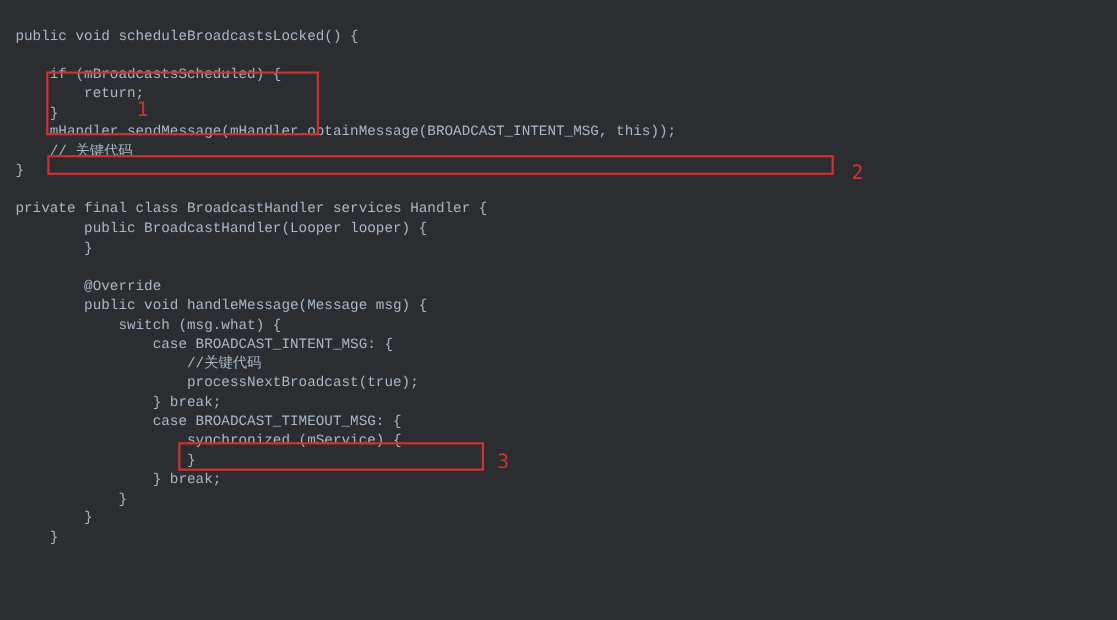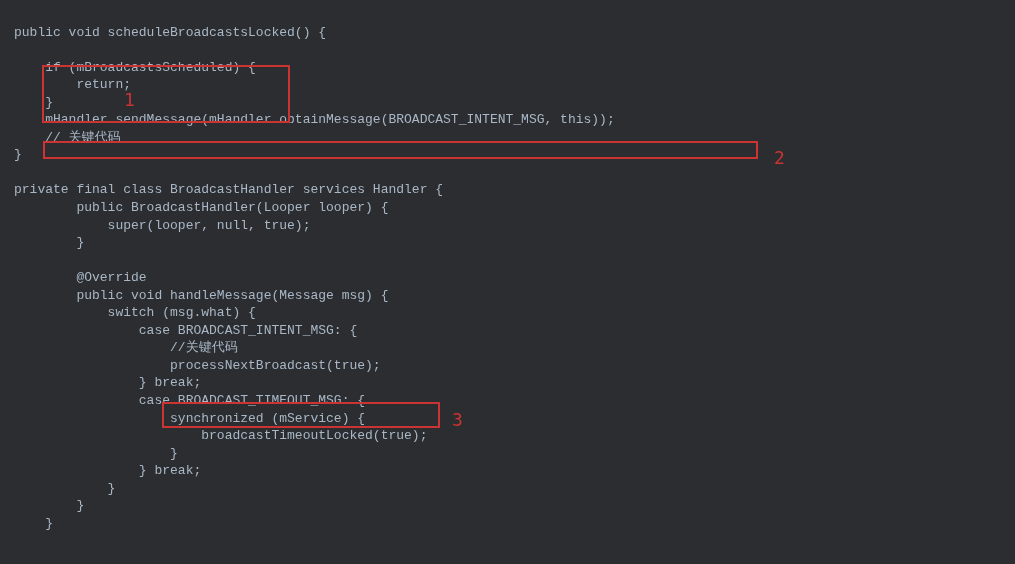--- a/index.html
+++ b/index.html
@@ -46,33 +46,31 @@
   <div class="code-line"> </div>
   <div class="code-line">    if (mBroadcastsScheduled) {</div>
   <div class="code-line">        return;</div>
   <div class="code-line">    }</div>
   <div class="code-line">    mHandler.sendMessage(mHandler.obtainMessage(BROADCAST_INTENT_MSG, this));</div>
   <div class="code-line">    // 关键代码</div>
   <div class="code-line">}</div>
   <div class="code-line"> </div>
   <div class="code-line">private final class BroadcastHandler services Handler {</div>
   <div class="code-line">        public BroadcastHandler(Looper looper) {</div>
-  <div class="code-line">            super(looper, null, true);</div>
   <div class="code-line">        }</div>
   <div class="code-line"> </div>
   <div class="code-line">        @Override</div>
   <div class="code-line">        public void handleMessage(Message msg) {</div>
   <div class="code-line">            switch (msg.what) {</div>
   <div class="code-line">                case BROADCAST_INTENT_MSG: {</div>
   <div class="code-line">                    //关键代码</div>
   <div class="code-line">                    processNextBroadcast(true);</div>
   <div class="code-line">                } break;</div>
   <div class="code-line">                case BROADCAST_TIMEOUT_MSG: {</div>
   <div class="code-line">                    synchronized (mService) {</div>
-  <div class="code-line">                        broadcastTimeoutLocked(true);</div>
   <div class="code-line">                    }</div>
   <div class="code-line">                } break;</div>
   <div class="code-line">            }</div>
   <div class="code-line">        }</div>
   <div class="code-line">    }</div>
 
   <div class="highlight-box" style="left:28px; top:59px; width:248px; height:58px;"></div>
   <div class="annotation" style="left:110px; top:82px;">1</div>
 
   <div class="highlight-box" style="left:29px; top:135px; width:715px; height:18px;"></div>

